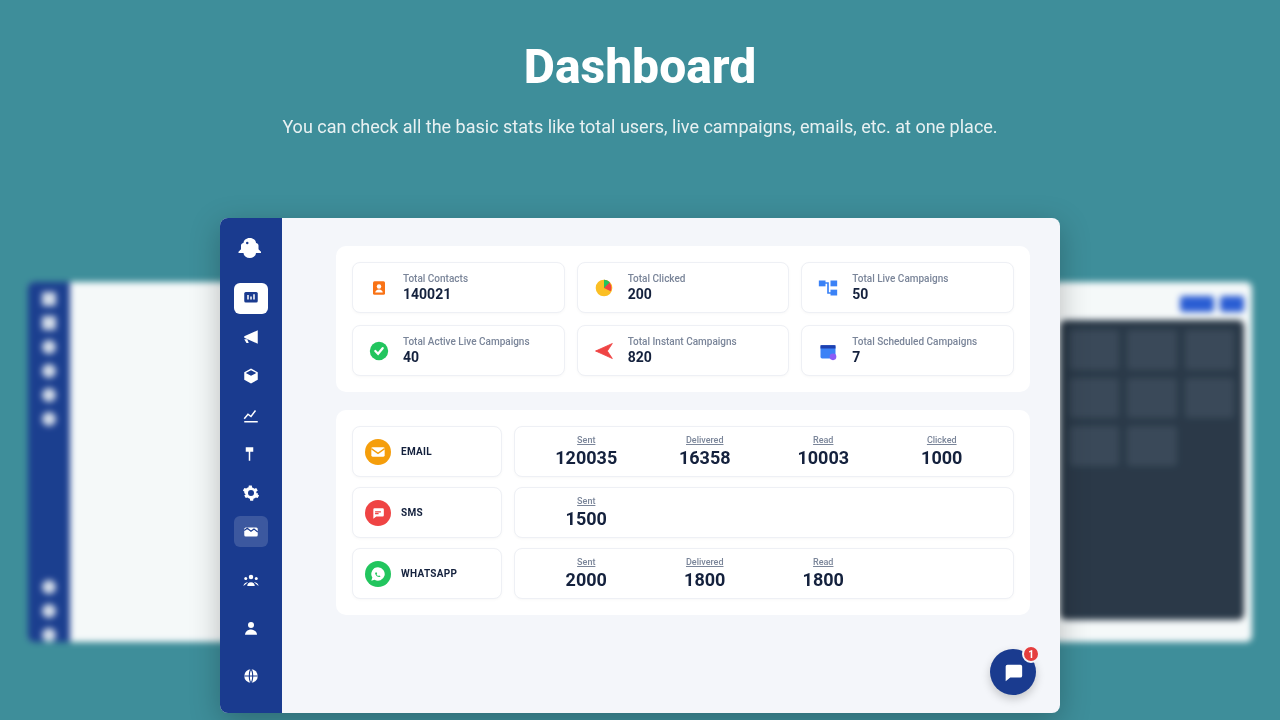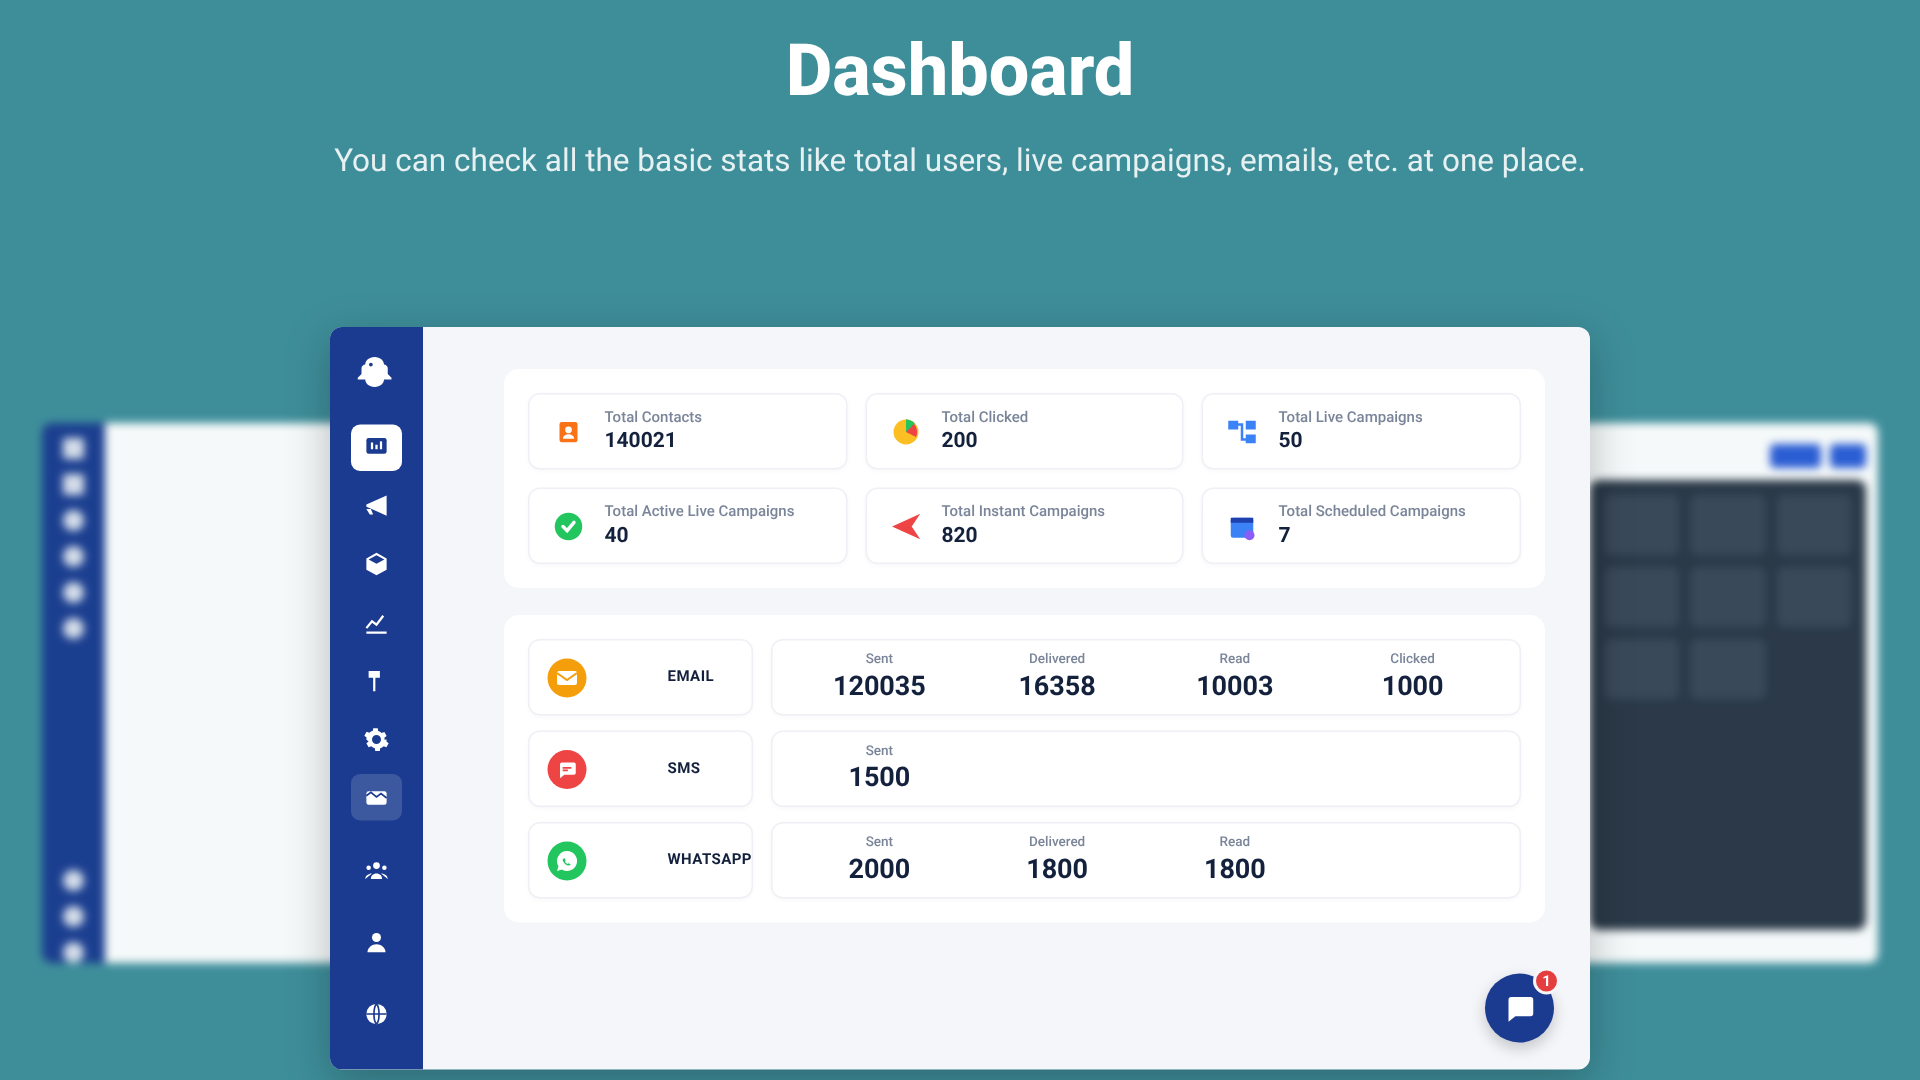--- a/index.html
+++ b/index.html
@@ -1,19 +1,19 @@
 <!DOCTYPE html>
 <html><head>
 <meta charset="utf-8">
 <style>
 * { margin: 0; padding: 0; box-sizing: border-box; font-family: -apple-system, BlinkMacSystemFont, 'Segoe UI', Roboto, sans-serif; }
 body { background: #3e8e9a; width: 1280px; height: 720px; overflow: hidden; position: relative; }
-.hero { text-align: center; padding: 18px 40px 28px; color: #fff; }
+.hero { text-align: center; padding: 38px 40px 28px; color: #fff; }
 .hero h1 { font-size: 48px; font-weight: 800; margin-bottom: 18px; }
-.hero p { font-size: 21px; font-weight: 400; color: #e8f1f2; line-height: 1.5; max-width: 900px; margin: 16px auto; }
+.hero p { font-size: 18px; font-weight: 400; color: #e8f1f2; line-height: 1.5; max-width: 900px; margin: 16px auto; }
 
 .bg-panel { position: absolute; background: #fff; border-radius: 6px; filter: blur(3px); opacity: 0.95; }
 .bg-left { left: 28px; top: 282px; width: 200px; height: 360px; display: flex; }
 .bg-left .bg-sidebar { width: 42px; background: #1a3b8f; border-radius: 6px 0 0 6px; display: flex; flex-direction: column; align-items: center; padding-top: 10px; gap: 10px; }
 .bg-left .bg-sidebar .bg-dot { width: 14px; height: 14px; background: #fff; border-radius: 2px; opacity: 0.85; }
 .bg-left .bg-sidebar .bg-dotr { border-radius: 50%; }
 .bg-right { right: 28px; top: 282px; width: 200px; height: 360px; padding: 14px 8px; }
 .bg-right .bg-top { display: flex; justify-content: flex-end; gap: 6px; margin-bottom: 8px; }
 .bg-right .bg-top .bg-btn { height: 16px; background: #2a5bd7; border-radius: 3px; }
 .bg-right .bg-dark { background: #2a3544; border-radius: 6px; padding: 10px; height: 300px; }
@@ -34,24 +34,24 @@
 .stats-grid { display: grid; grid-template-columns: repeat(3, 1fr); gap: 12px; }
 .stat-card { background: #fff; border: 1px solid #eef0f5; border-radius: 8px; padding: 10px 12px; display: flex; align-items: center; gap: 10px; box-shadow: 0 1px 3px rgba(0,0,0,0.03); }
 .stat-icon { width: 28px; height: 28px; display: flex; align-items: center; justify-content: center; border-radius: 6px; flex-shrink: 0; }
 .stat-text .label { font-size: 10px; color: #7a8599; font-weight: 500; }
 .stat-text .value { font-size: 14px; font-weight: 700; color: #14213d; margin-top: 2px; }
 
 .channel-row { display: grid; grid-template-columns: 150px 1fr; gap: 12px; margin-bottom: 10px; }
 .channel-row:last-child { margin-bottom: 0; }
 .channel-label { background: #fff; border: 1px solid #eef0f5; border-radius: 8px; padding: 10px 12px; display: flex; align-items: center; gap: 10px; box-shadow: 0 1px 3px rgba(0,0,0,0.03); }
 .channel-label .ch-icon { width: 26px; height: 26px; border-radius: 50%; display: flex; align-items: center; justify-content: center; flex-shrink: 0; }
-.channel-label .ch-name { font-size: 10px; font-weight: 700; color: #14213d; letter-spacing: 0.3px; margin-left: 44px; }
+.channel-label .ch-name { font-size: 10px; font-weight: 700; color: #14213d; letter-spacing: 0.3px; }
 .channel-metrics { background: #fff; border: 1px solid #eef0f5; border-radius: 8px; padding: 8px 12px; display: grid; grid-template-columns: repeat(4, 1fr); box-shadow: 0 1px 3px rgba(0,0,0,0.03); }
 .metric { text-align: center; }
-.metric .m-label { font-size: 9px; color: #7a8599; font-weight: 500; }
+.metric .m-label { font-size: 9px; color: #7a8599; font-weight: 500; text-decoration: underline; }
 .metric .m-value { font-size: 18px; font-weight: 700; color: #14213d; margin-top: 2px; }
 
 .chat-fab { position: absolute; right: 24px; bottom: 18px; width: 46px; height: 46px; background: #1a3b8f; border-radius: 50%; display: flex; align-items: center; justify-content: center; cursor: pointer; box-shadow: 0 4px 10px rgba(0,0,0,0.2); }
 .chat-fab .badge { position: absolute; top: -4px; right: -4px; width: 18px; height: 18px; background: #e53e3e; border-radius: 50%; color: #fff; font-size: 10px; font-weight: 700; display: flex; align-items: center; justify-content: center; border: 2px solid #f4f6fa; }
 </style>
 </head>
 <body>
 
 <div class="hero">
   <h1>Dashboard</h1>

